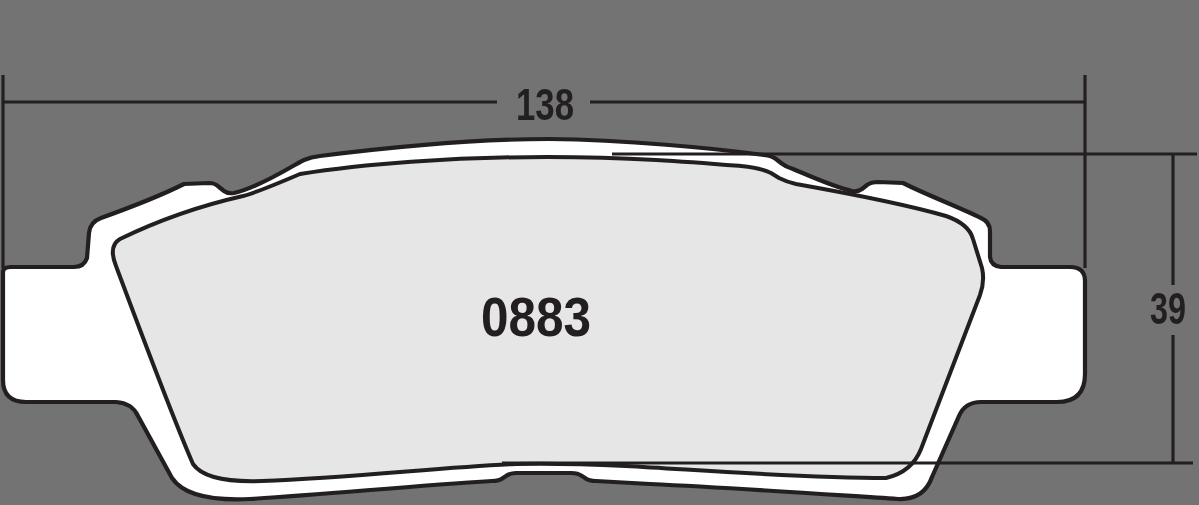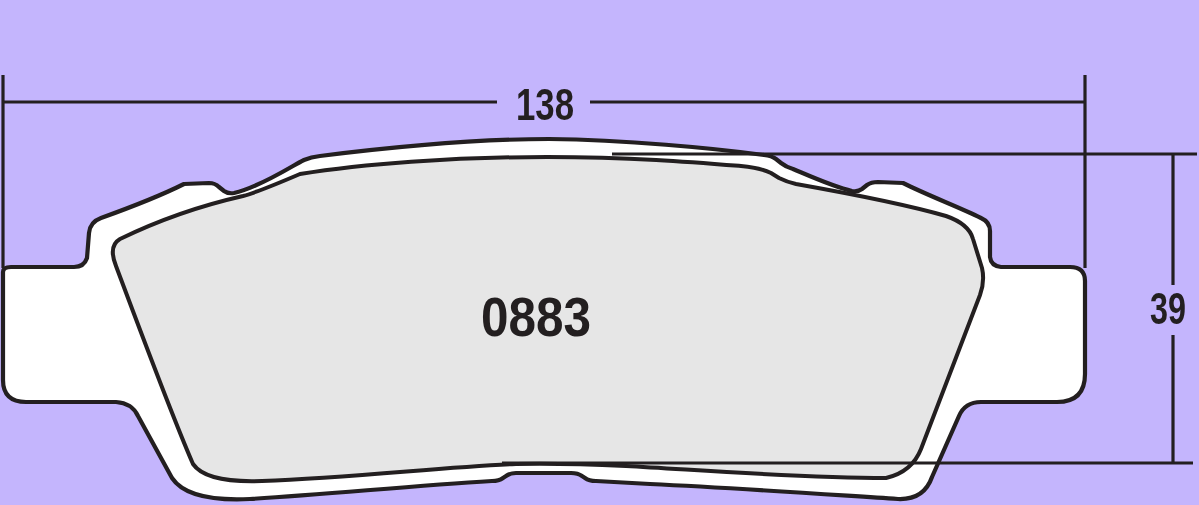--- a/index.html
+++ b/index.html
@@ -4,21 +4,21 @@
 <style>
   html, body {
     margin: 0;
     padding: 0;
     background: #ffffff;
   }
   .stage {
     position: relative;
     width: 1199px;
     height: 505px;
-    background: #c4b5fd;
+    background: #737373;
     overflow: hidden;
     font-family: "Liberation Sans", sans-serif;
     text-align: right;
   }
   .stage svg {
     position: absolute;
     left: 0;
     top: 0;
     display: block;
   }

